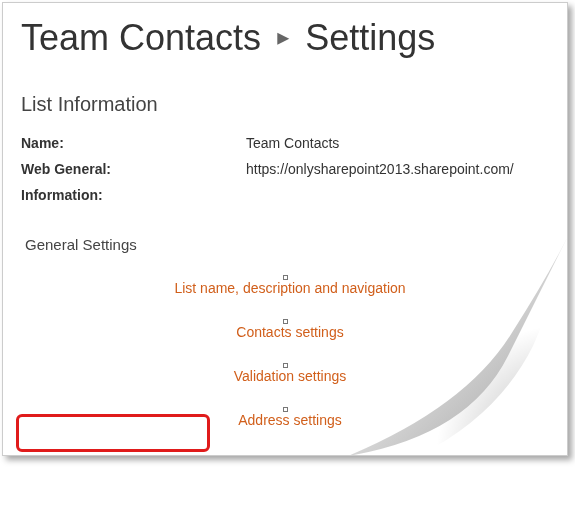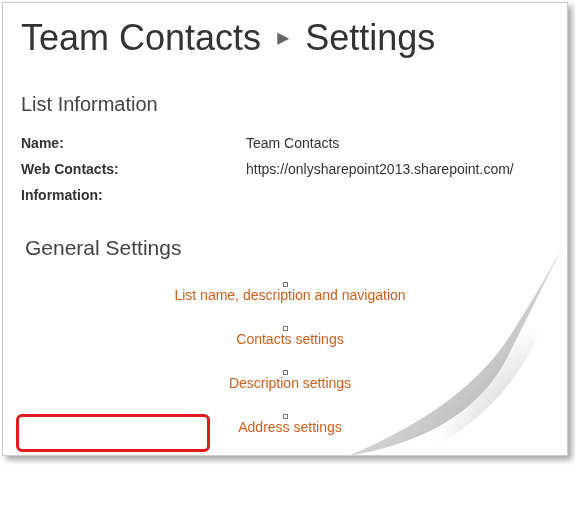--- a/index.html
+++ b/index.html
@@ -54,21 +54,21 @@
     width: 225px;
     font-weight: 700;
     color: #333;
   }
   .info-value {
     color: #333;
     white-space: nowrap;
   }
   .general-heading {
     padding: 28px 2px 8px 22px;
-    font-size: 21px;
+    font-size: 15px;
     color: #444;
   }
   .link-list {
     padding: 14px 18px 0 28px;
   }
   .link-item {
     display: flex;
     align-items: center;
     height: 44px;
     font-size: 14px;
@@ -120,21 +120,21 @@
   </div>
 
   <div class="section-heading">List Information</div>
 
   <div class="info-grid">
     <div class="info-row">
       <div class="info-label">Name:</div>
       <div class="info-value">Team Contacts</div>
     </div>
     <div class="info-row">
-      <div class="info-label">Web Contacts:</div>
+      <div class="info-label">Web General:</div>
       <div class="info-value">https://onlysharepoint2013.sharepoint.com/</div>
     </div>
     <div class="info-row">
       <div class="info-label">Information:</div>
       <div class="info-value"></div>
     </div>
   </div>
 
   <div class="general-heading">General Settings</div>
 
@@ -142,21 +142,21 @@
     <div class="link-item">
       <span class="bullet"></span>
       <a class="slink">List name, description and navigation</a>
     </div>
     <div class="link-item">
       <span class="bullet"></span>
       <a class="slink">Contacts settings</a>
     </div>
     <div class="link-item">
       <span class="bullet"></span>
-      <a class="slink">Description settings</a>
+      <a class="slink">Validation settings</a>
     </div>
     <div class="link-item">
       <span class="bullet"></span>
       <a class="slink">Address settings</a>
     </div>
   </div>
 
   <div class="highlight-box"></div>
 
   <div class="curl">

